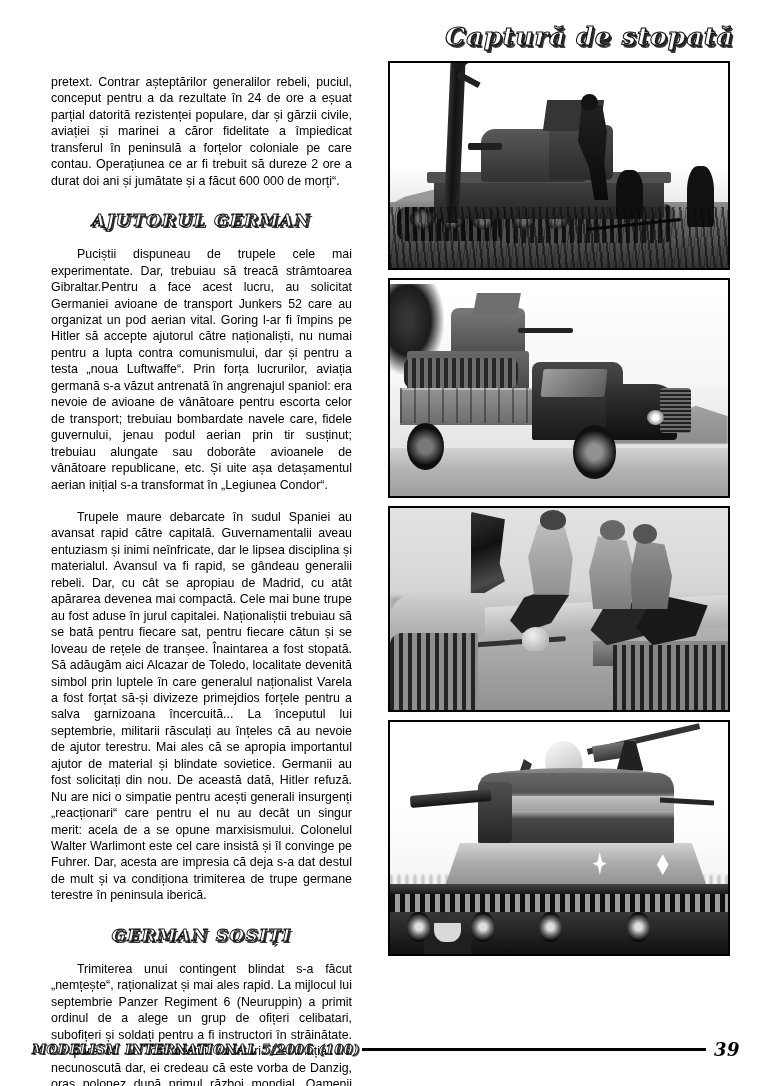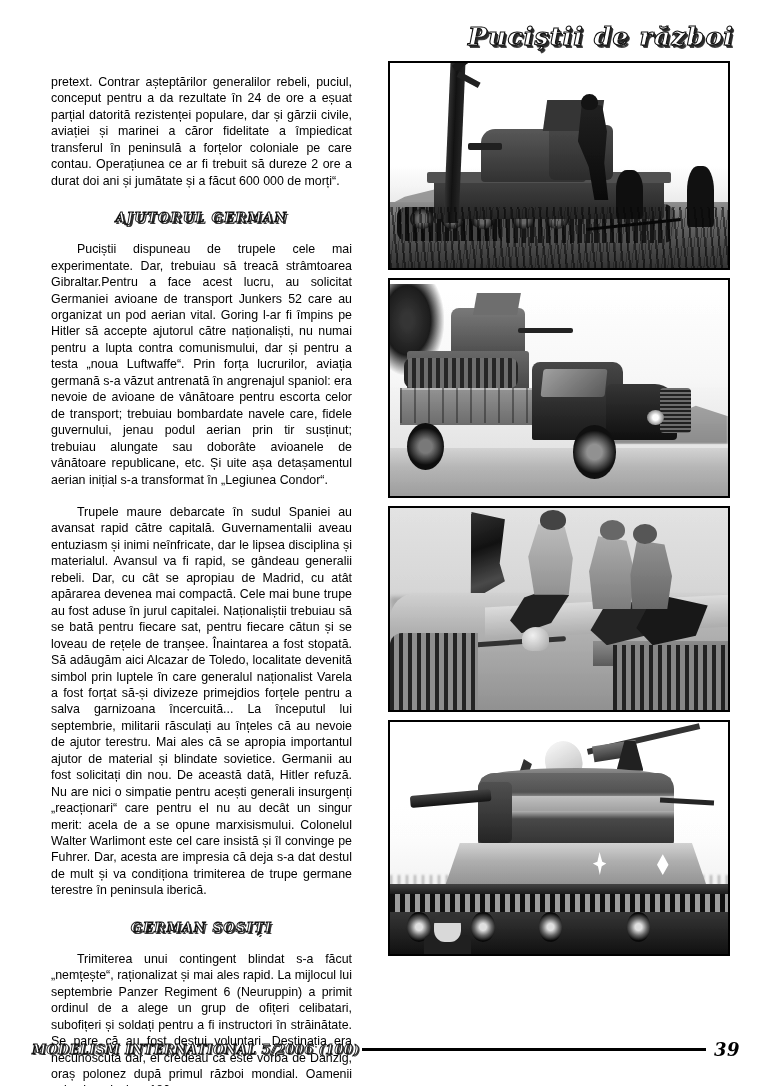--- a/index.html
+++ b/index.html
@@ -57,21 +57,21 @@
     margin: 16px;
     -webkit-hyphens: none;
     hyphens: none;
     word-spacing: 0px;
   }
   .para.no-indent { text-indent: 0; }
   .para + .para { margin-top: 0px; }
 
   .section-head {
     text-align: center;
-    font-size: 13px;
+    font-size: 17px;
     font-weight: bold;
     font-style: italic;
     letter-spacing: 1.3px;
     color: #ffffff;
     -webkit-text-stroke: 0.95px #111111;
     text-shadow:
        1.6px 1.6px 0 #333333,
        2px 2px 0 #555555;
     font-family: "DejaVu Serif", serif;
     margin: 21px 0 7px 0;
@@ -515,21 +515,21 @@
     font-family: "DejaVu Serif", serif;
     letter-spacing: .5px;
     text-align: right;
   }
 </style>
 </head>
 <body>
 
 <div class="page">
 
-  <div class="header-title">Puciștii de război</div>
+  <div class="header-title">Captură de stopată</div>
 
   <div class="text-col">
 
     <p class="para no-indent">pretext. Contrar așteptărilor generalilor rebeli, puciul, conceput pentru a da rezultate în 24 de ore a eșuat parțial datorită rezistenței populare, dar și gărzii civile, aviației și marinei a căror fidelitate a împiedicat transferul în peninsulă a forțelor coloniale pe care contau. Operațiunea ce ar fi trebuit să dureze 2 ore a durat doi ani și jumătate și a făcut 600 000 de morți“.</p>
 
     <div class="section-head">AJUTORUL GERMAN</div>
 
     <p class="para">Puciștii dispuneau de trupele cele mai experimentate. Dar, trebuiau să treacă strâmtoarea Gibraltar.Pentru a face acest lucru, au solicitat Germaniei avioane de transport Junkers 52 care au organizat un pod aerian vital. Goring l-ar fi împins pe Hitler să accepte ajutorul către naționaliști, nu numai pentru a lupta contra comunismului, dar și pentru a testa „noua Luftwaffe“. Prin forța lucrurilor, aviația germană s-a văzut antrenată în angrenajul spaniol: era nevoie de avioane de vânătoare pentru escorta celor de transport; trebuiau bombardate navele care, fidele guvernului, jenau podul aerian prin tir susținut; trebuiau alungate sau doborâte avioanele de vânătoare republicane, etc. Și uite așa detașamentul aerian inițial s-a transformat în „Legiunea Condor“.</p>
 
     <p class="para">Trupele maure debarcate în sudul Spaniei au avansat rapid către capitală. Guvernamentalii aveau entuziasm și inimi neînfricate, dar le lipsea disciplina și materialul. Avansul va fi rapid, se gândeau generalii rebeli. Dar, cu cât se apropiau de Madrid, cu atât apărarea devenea mai compactă. Cele mai bune trupe au fost aduse în jurul capitalei. Naționaliștii trebuiau să se bată pentru fiecare sat, pentru fiecare cătun și se loveau de rețele de tranșee. Înaintarea a fost stopată. Să adăugăm aici Alcazar de Toledo, localitate devenită simbol prin luptele în care generalul naționalist Varela a fost forțat să-și divizeze primejdios forțele pentru a salva garnizoana încercuită... La începutul lui septembrie, militarii răsculați au înțeles că au nevoie de ajutor terestru. Mai ales că se apropia importantul ajutor de material și blindate sovietice. Germanii au fost solicitați din nou. De această dată, Hitler refuză. Nu are nici o simpatie pentru acești generali insurgenți „reacționari“ care pentru el nu au decât un singur merit: acela de a se opune marxisismului. Colonelul Walter Warlimont este cel care insistă și îl convinge pe Fuhrer. Dar, acesta are impresia că deja s-a dat destul de mult și va condiționa trimiterea de trupe germane terestre în peninsula iberică.</p>

